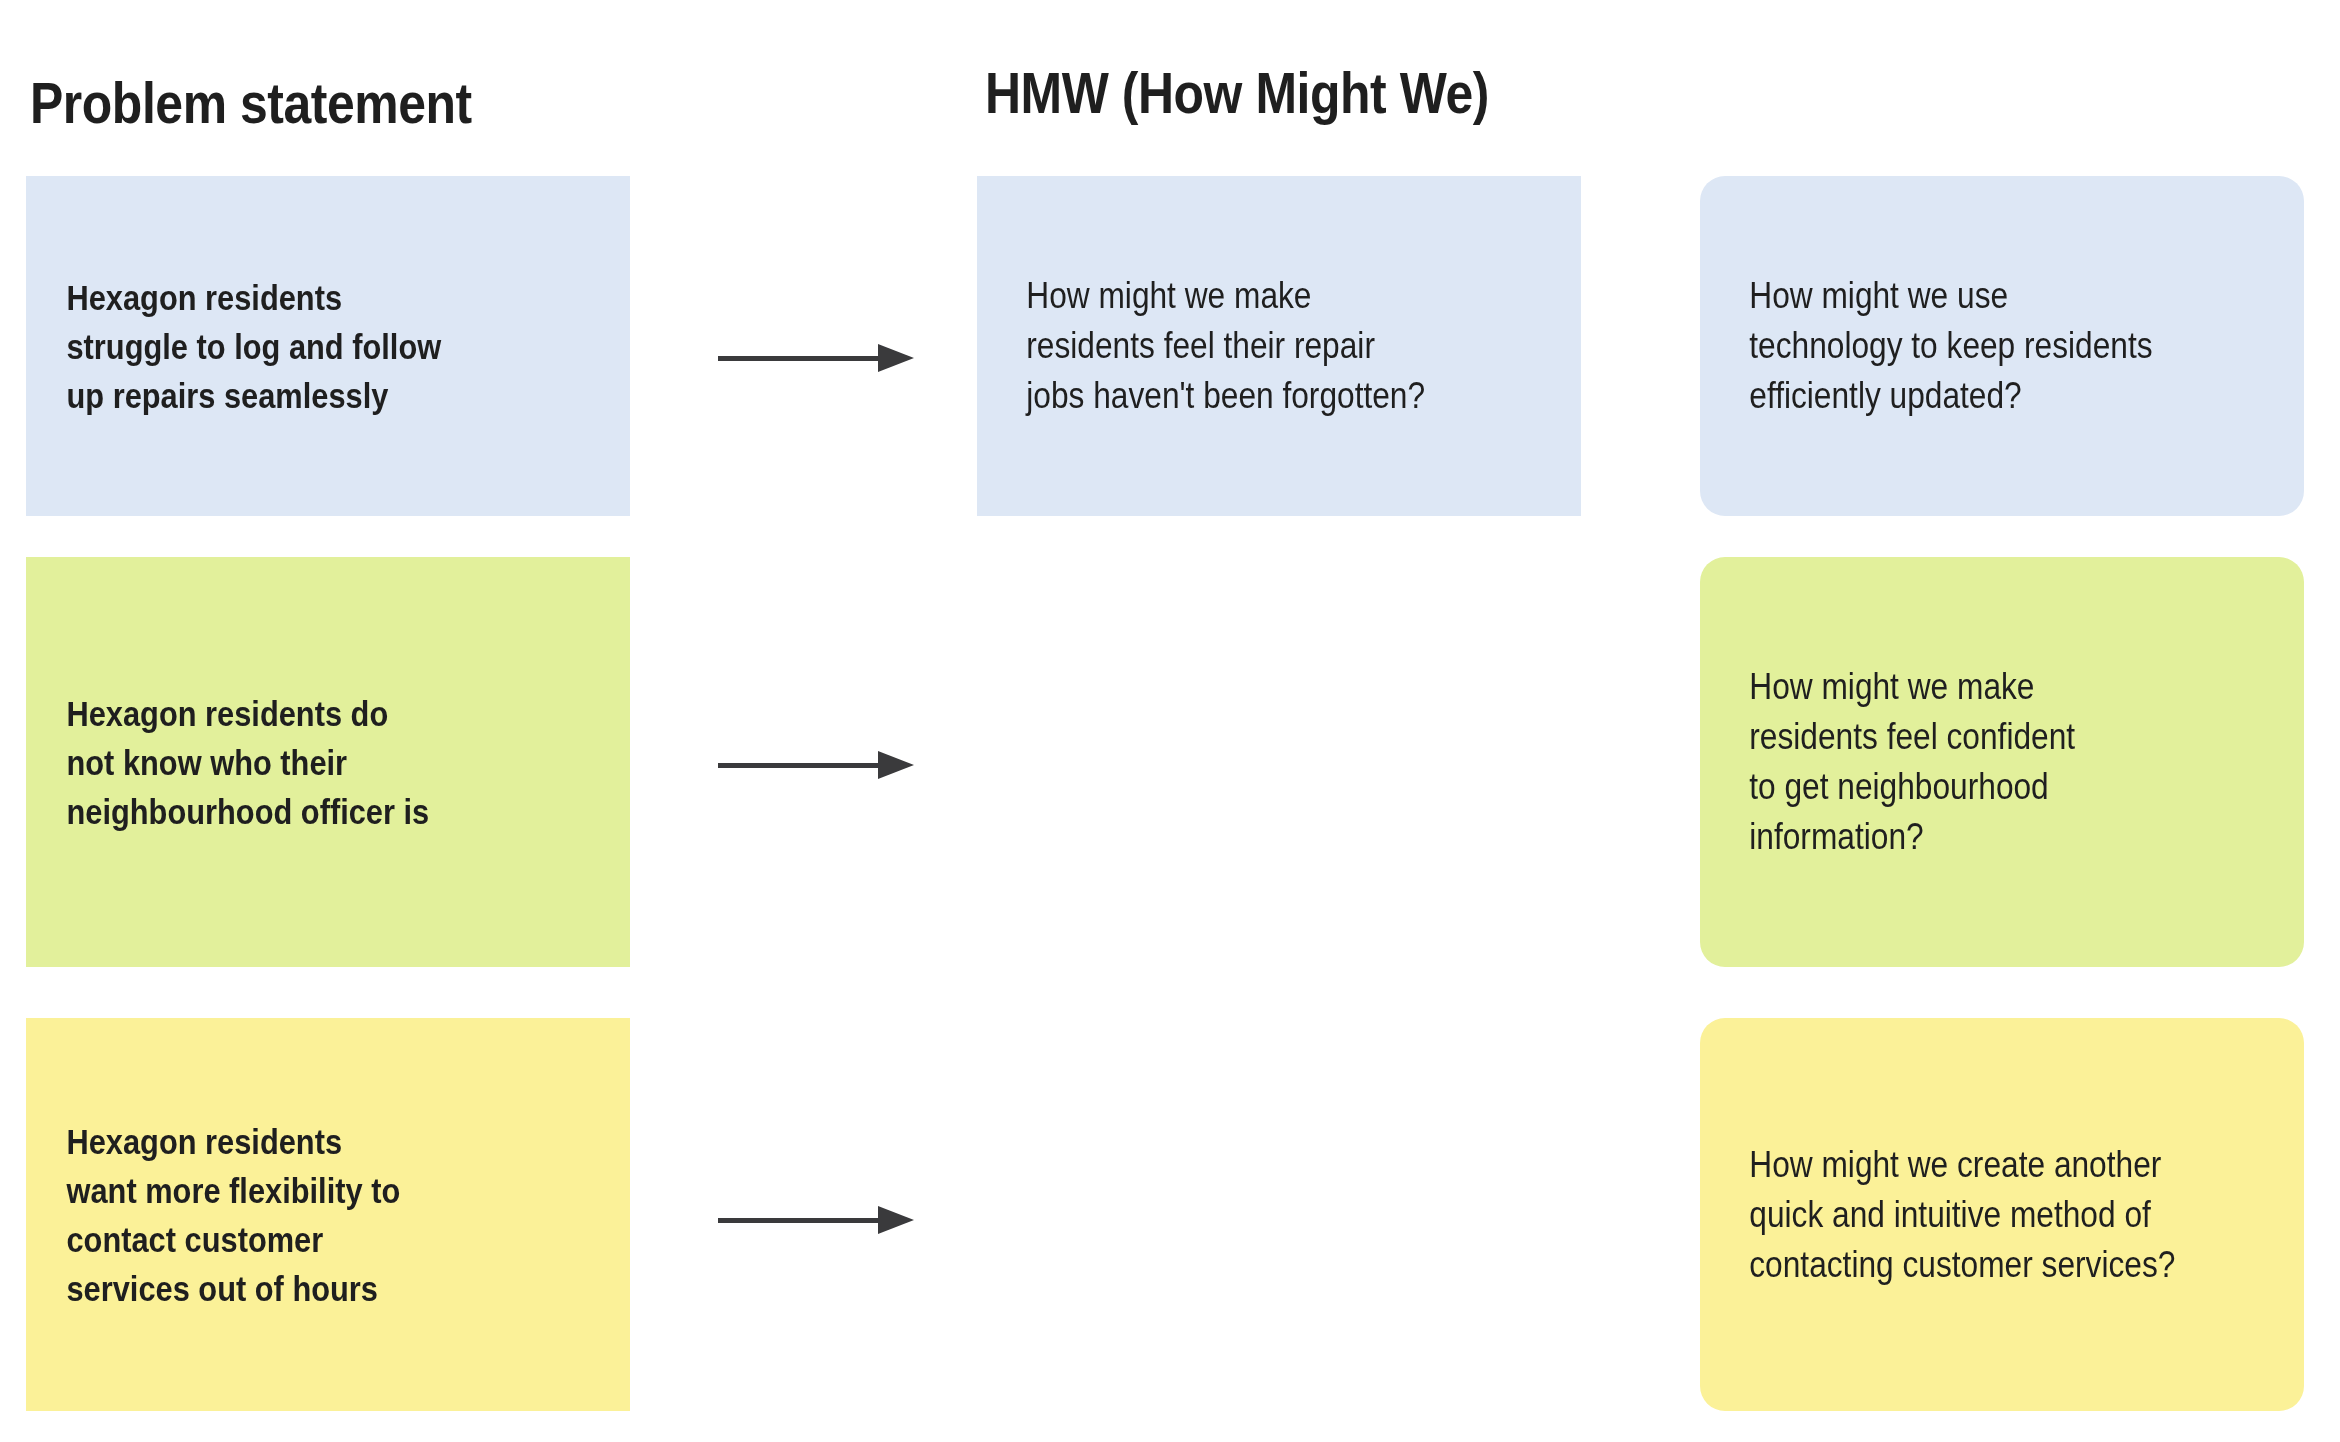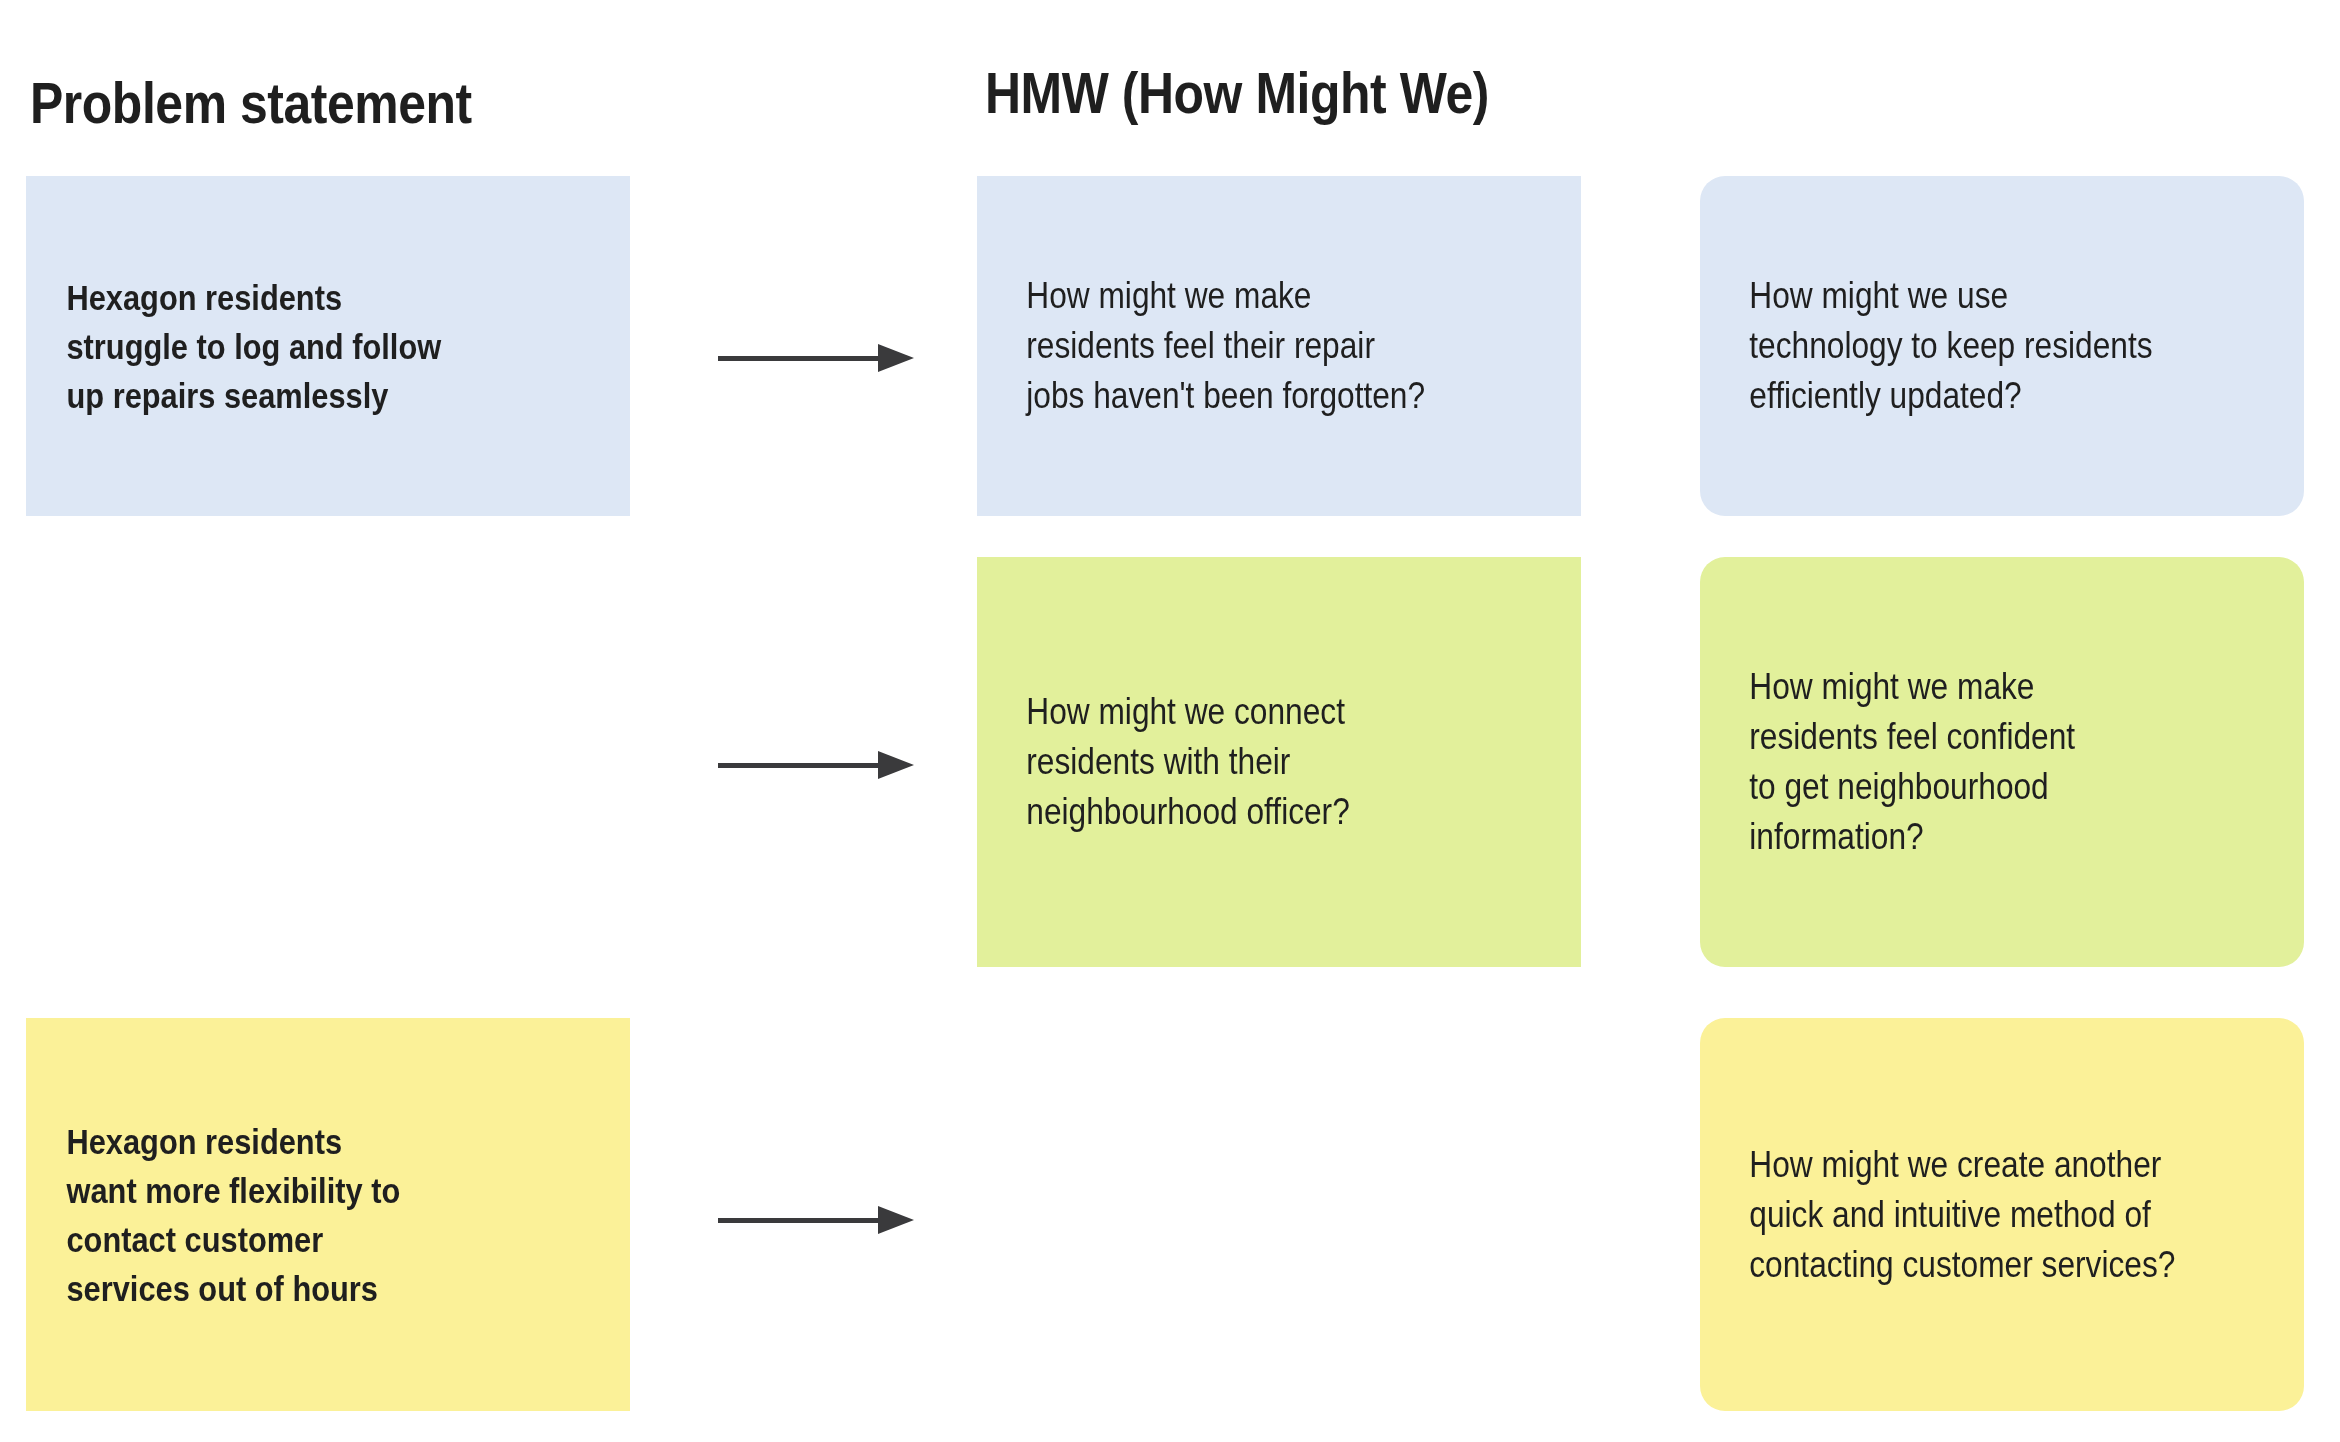--- a/index.html
+++ b/index.html
@@ -142,31 +142,31 @@
 residents feel their repair
 jobs haven't been forgotten?</span>
   </div>
 
   <div class="card hmw col3 row1 c-blue">
     <span class="card-text">How might we use
 technology to keep residents
 efficiently updated?</span>
   </div>
 
+  <div class="card problem col1 row2 c-green">
+    <span class="card-text">Hexagon residents do
+not know who their
+neighbourhood officer is</span>
+  </div>
 
   <div class="arrow" id="arrow-2">
     <span class="shaft"></span>
     <span class="head"></span>
   </div>
 
-  <div class="card hmw col2 row2 c-green">
-    <span class="card-text">How might we connect
-residents with their
-neighbourhood officer?</span>
-  </div>
 
   <div class="card hmw col3 row2 c-green">
     <span class="card-text">How might we make
 residents feel confident
 to get neighbourhood
 information?</span>
   </div>
 
   <div class="card problem col1 row3 c-yellow">
     <span class="card-text">Hexagon residents

